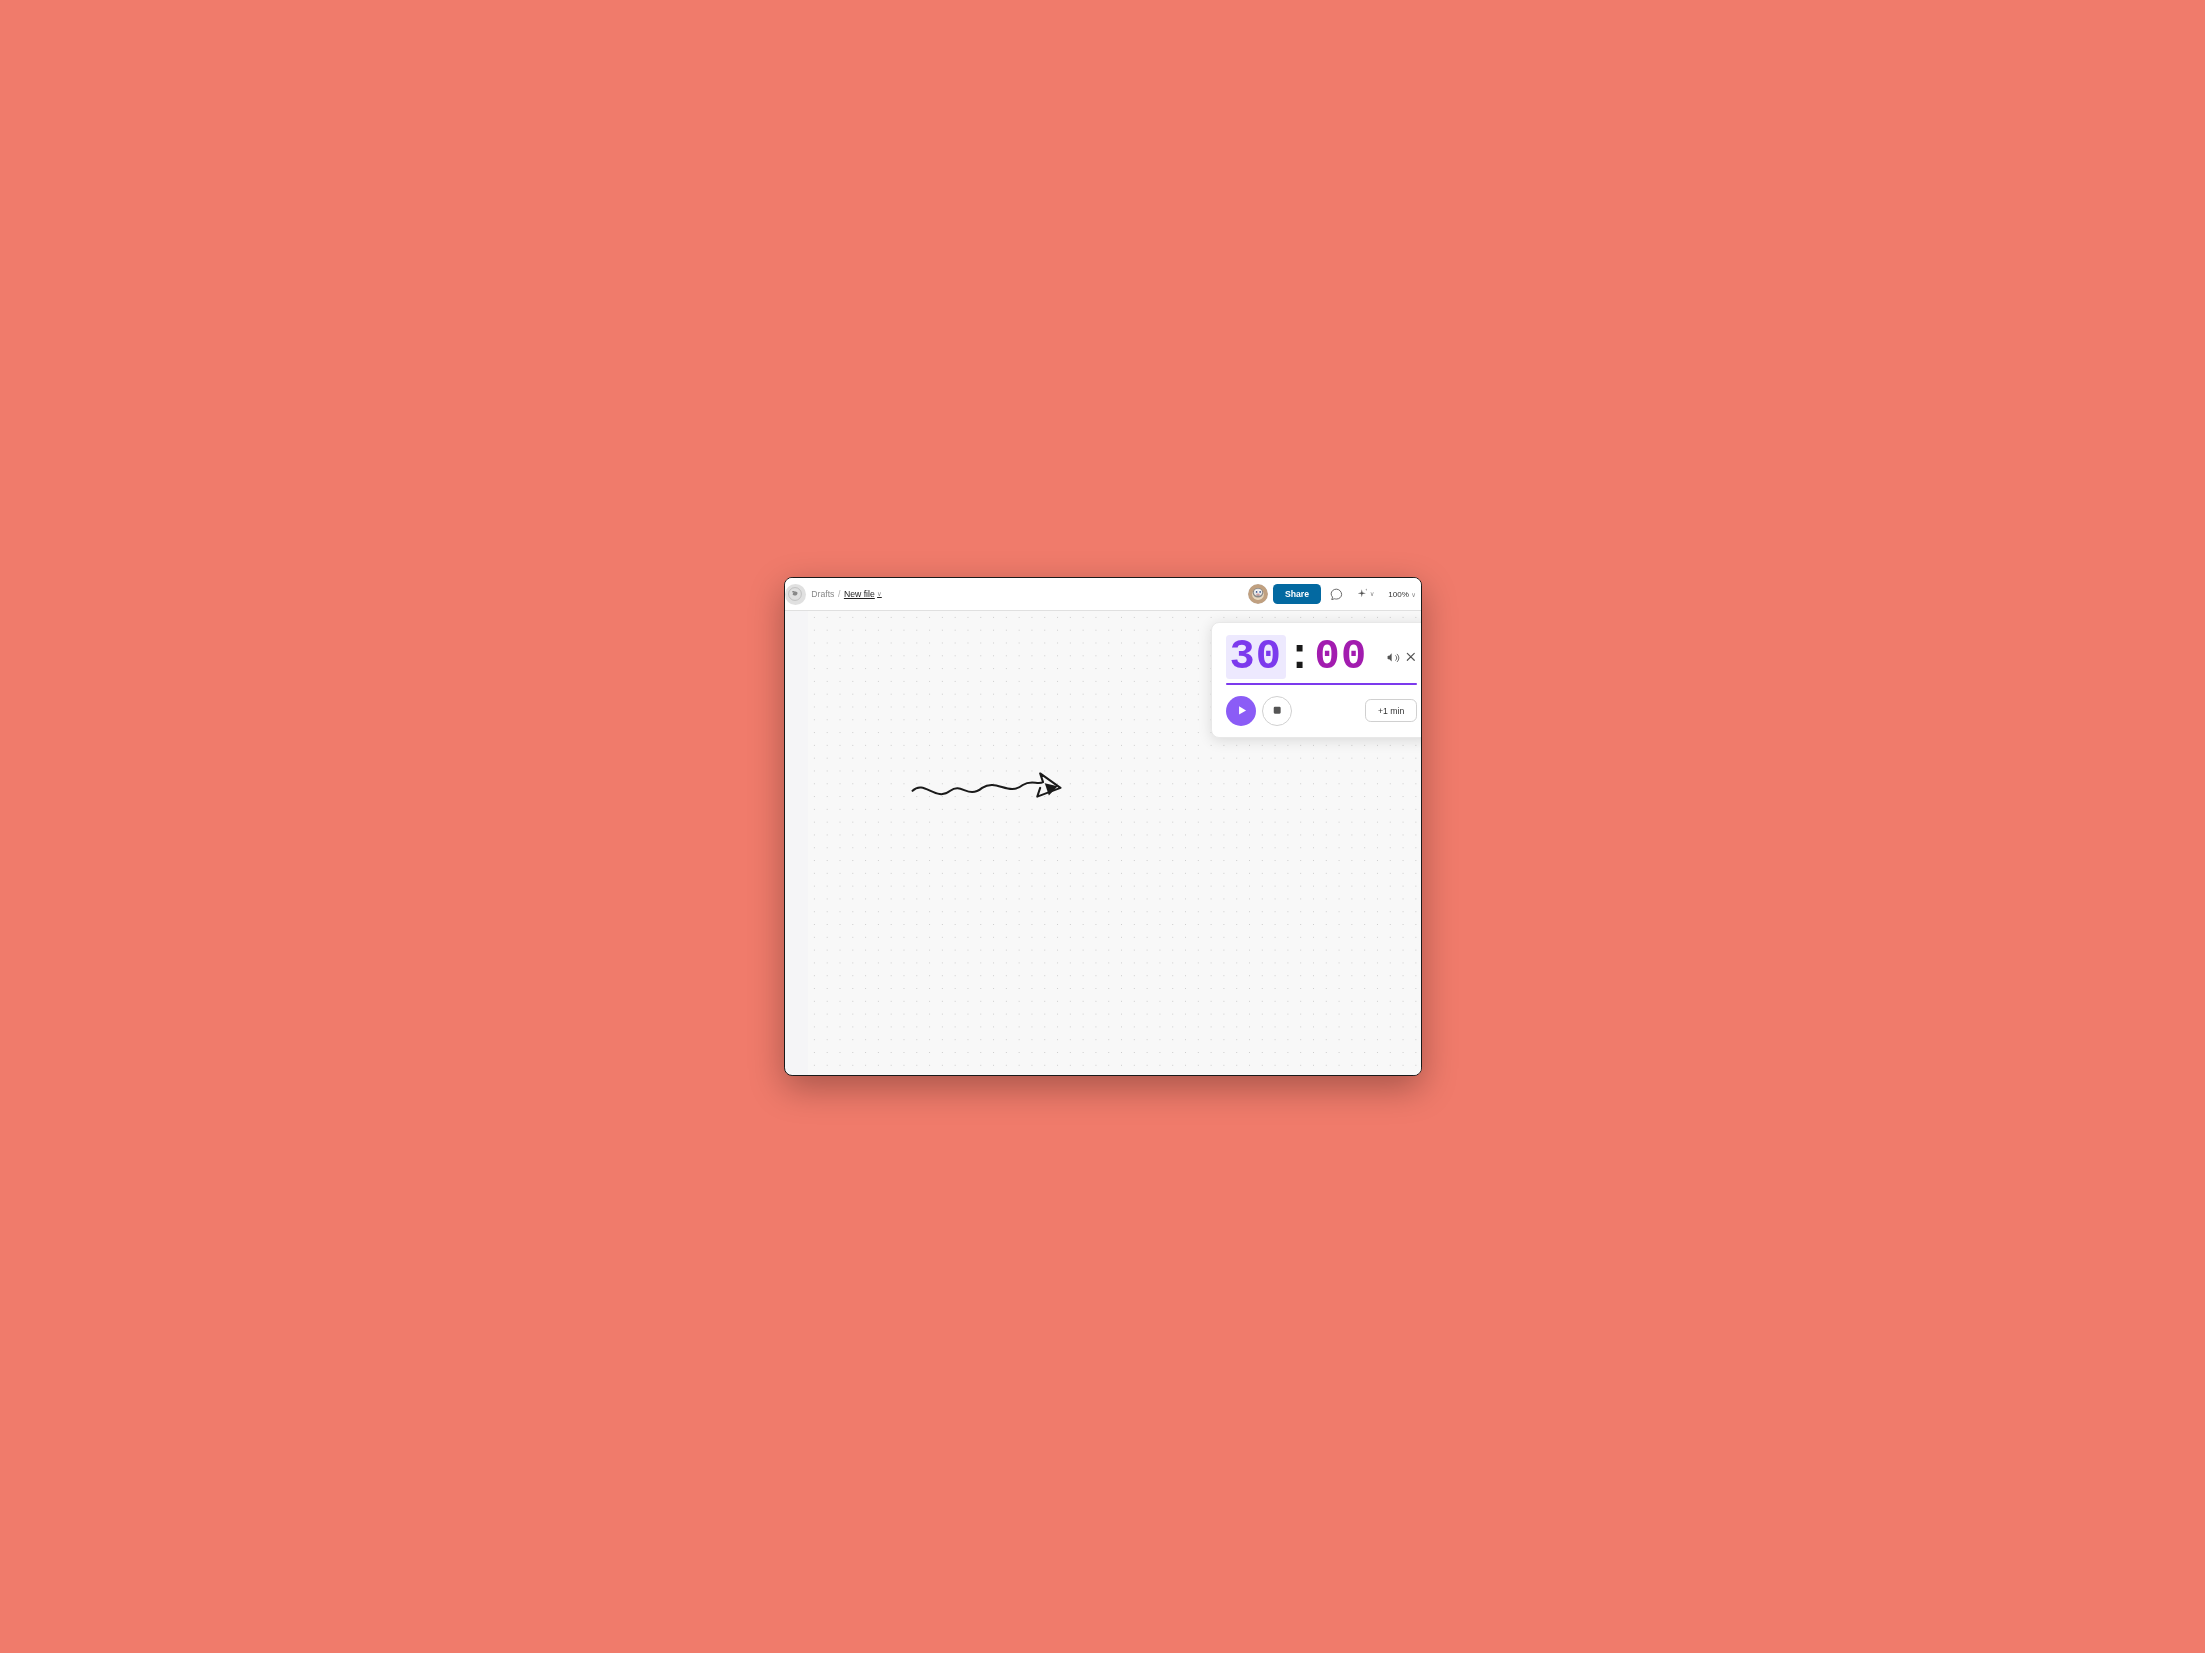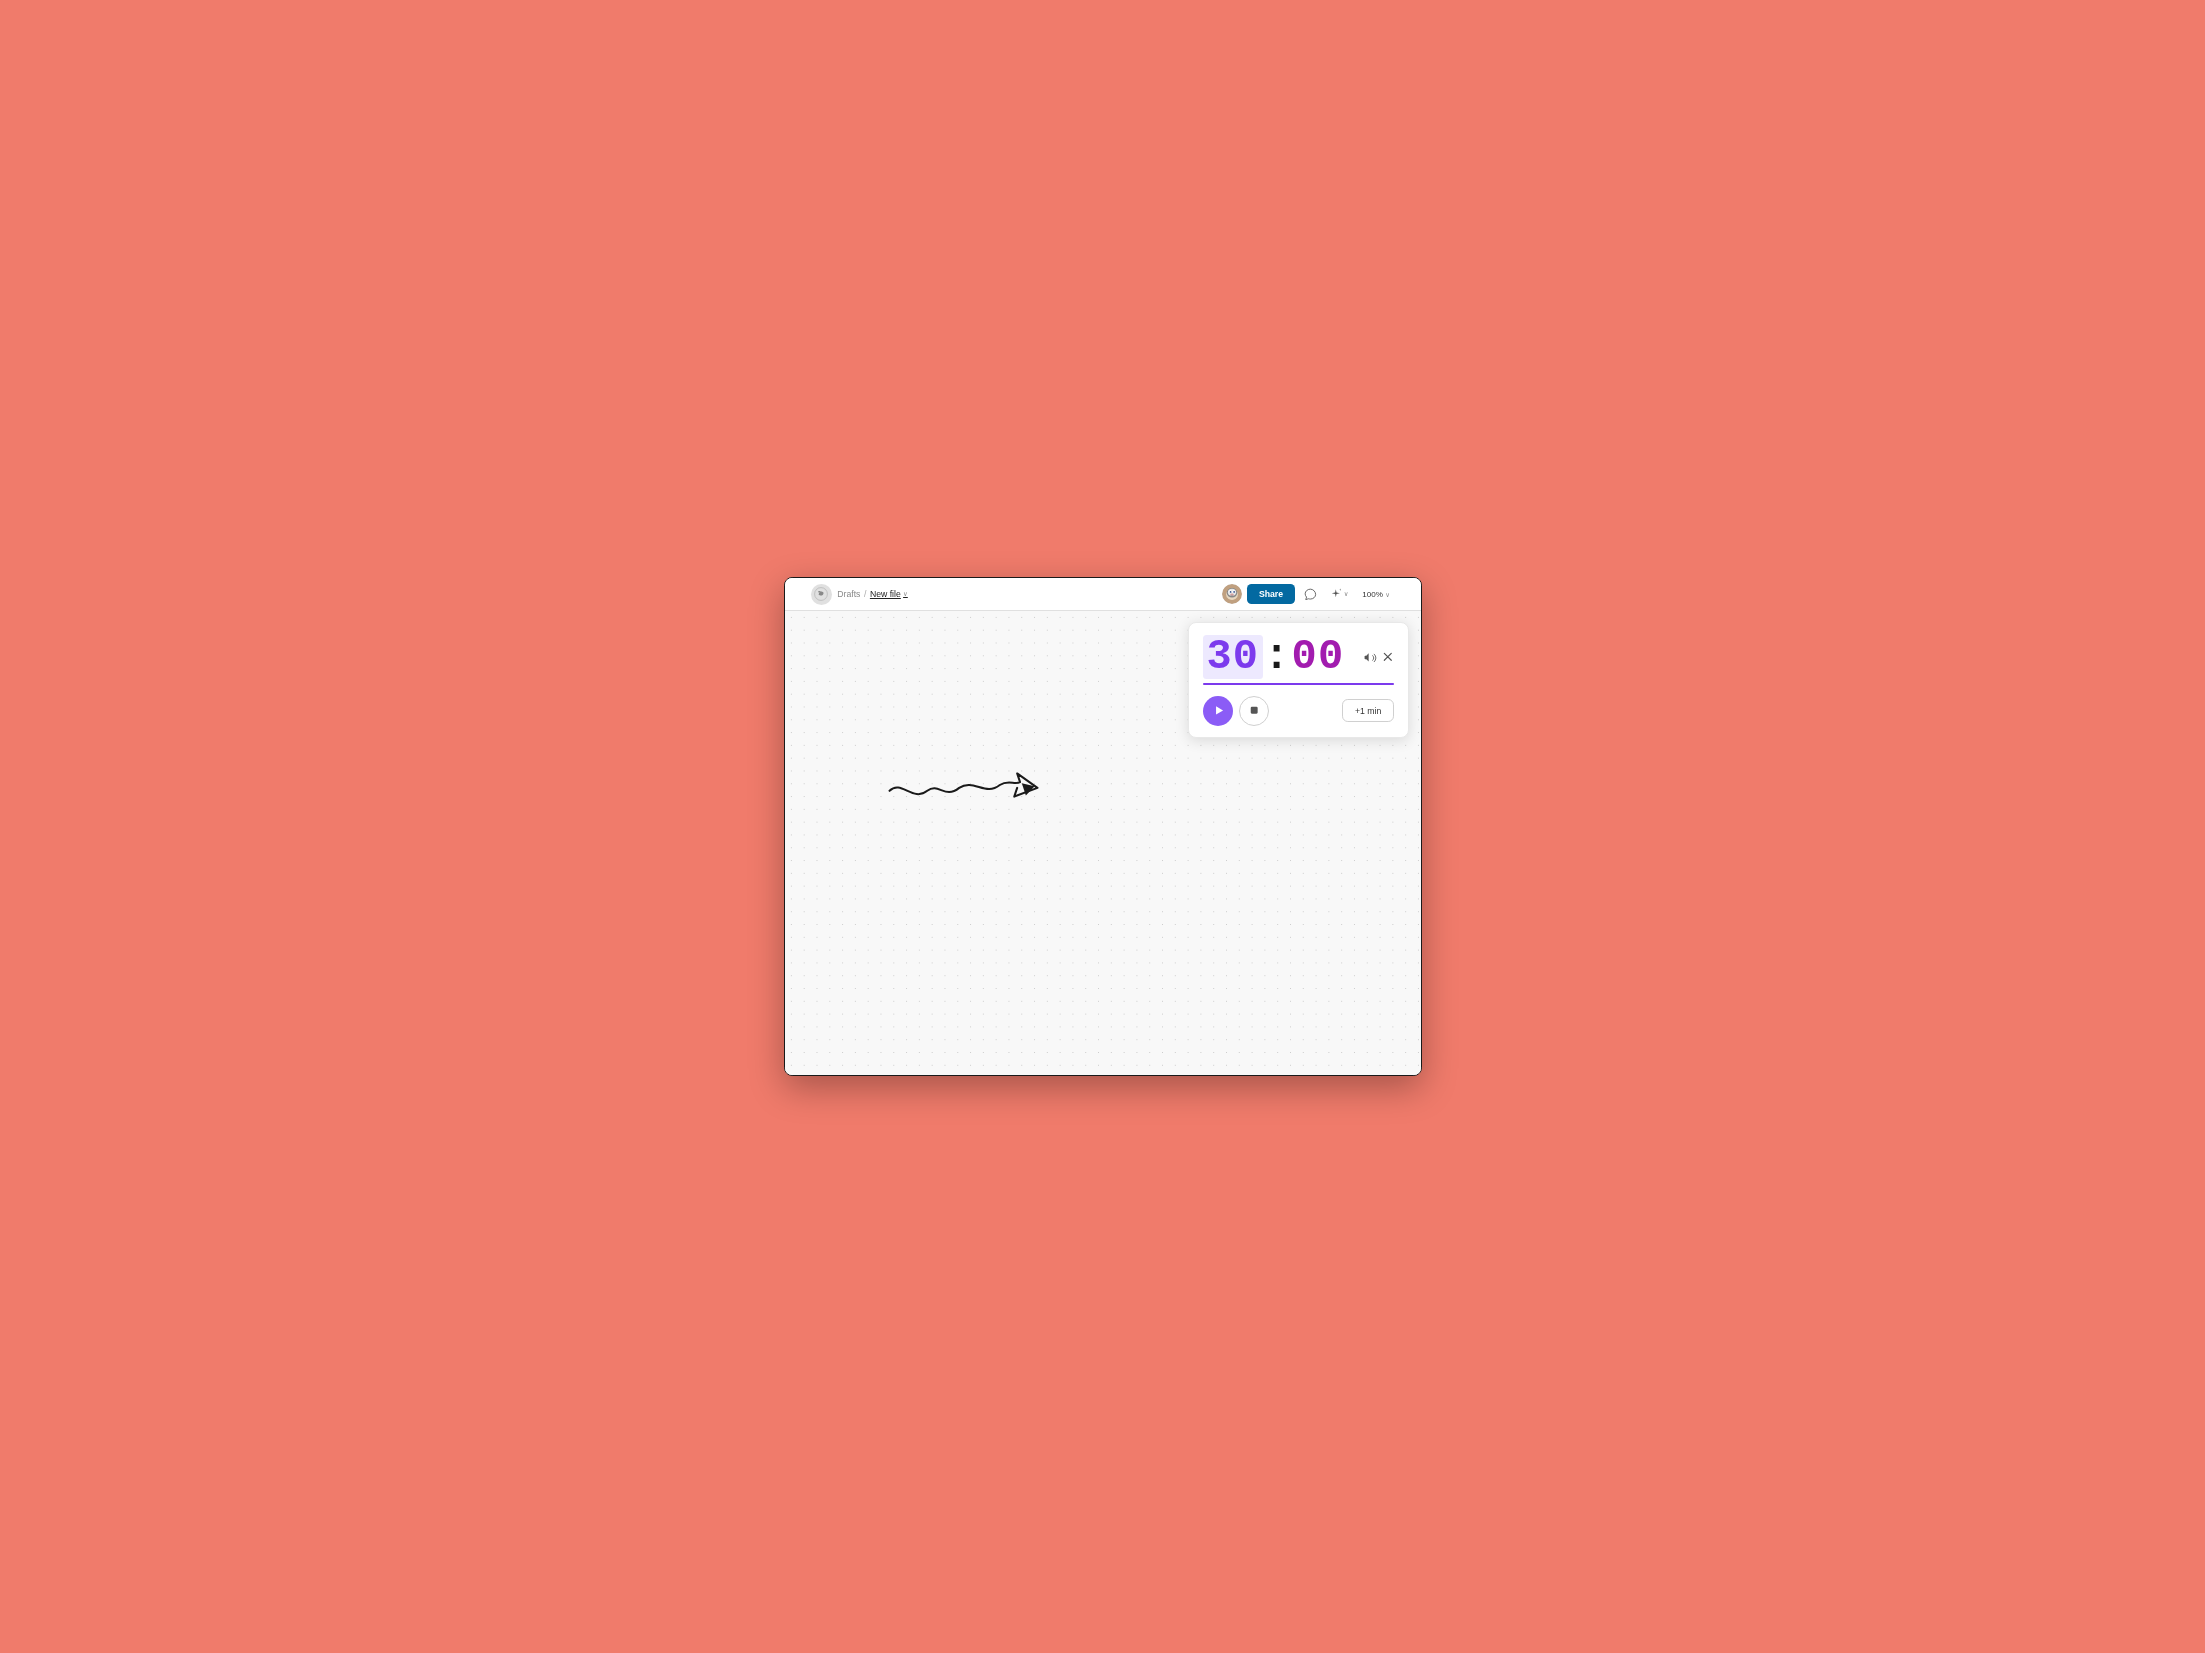--- a/index.html
+++ b/index.html
@@ -23,21 +23,21 @@
       box-shadow: 0 11.6px 35px rgba(0,0,0,0.3);
     }
 
     
     .toolbar {
       background: #ffffff;
       border-bottom: 0.6px solid #e0e0e0;
       height: 32.5px;
       display: flex;
       align-items: center;
-      padding: 0 26px;
+      padding: 0 0;
       gap: 12px;
     }
 
     .toolbar-left {
       display: flex;
       align-items: center;
       gap: 5.8px;
       flex: 1;
     }
 
@@ -156,20 +156,21 @@
 
     
     .canvas-area {
       position: relative;
       width: 100%;
       height: 464px;
       background-color: #f8f8f8;
       background-image: radial-gradient(circle, #ccc 0.6px, transparent 0.6px);
       background-size: 12.8px 12.8px;
       overflow: hidden;
+      margin-left: 23px;
     }
 
     
     .drawing-svg {
       position: absolute;
       top: 0;
       left: 0;
       width: 100%;
       height: 100%;
       pointer-events: none;

